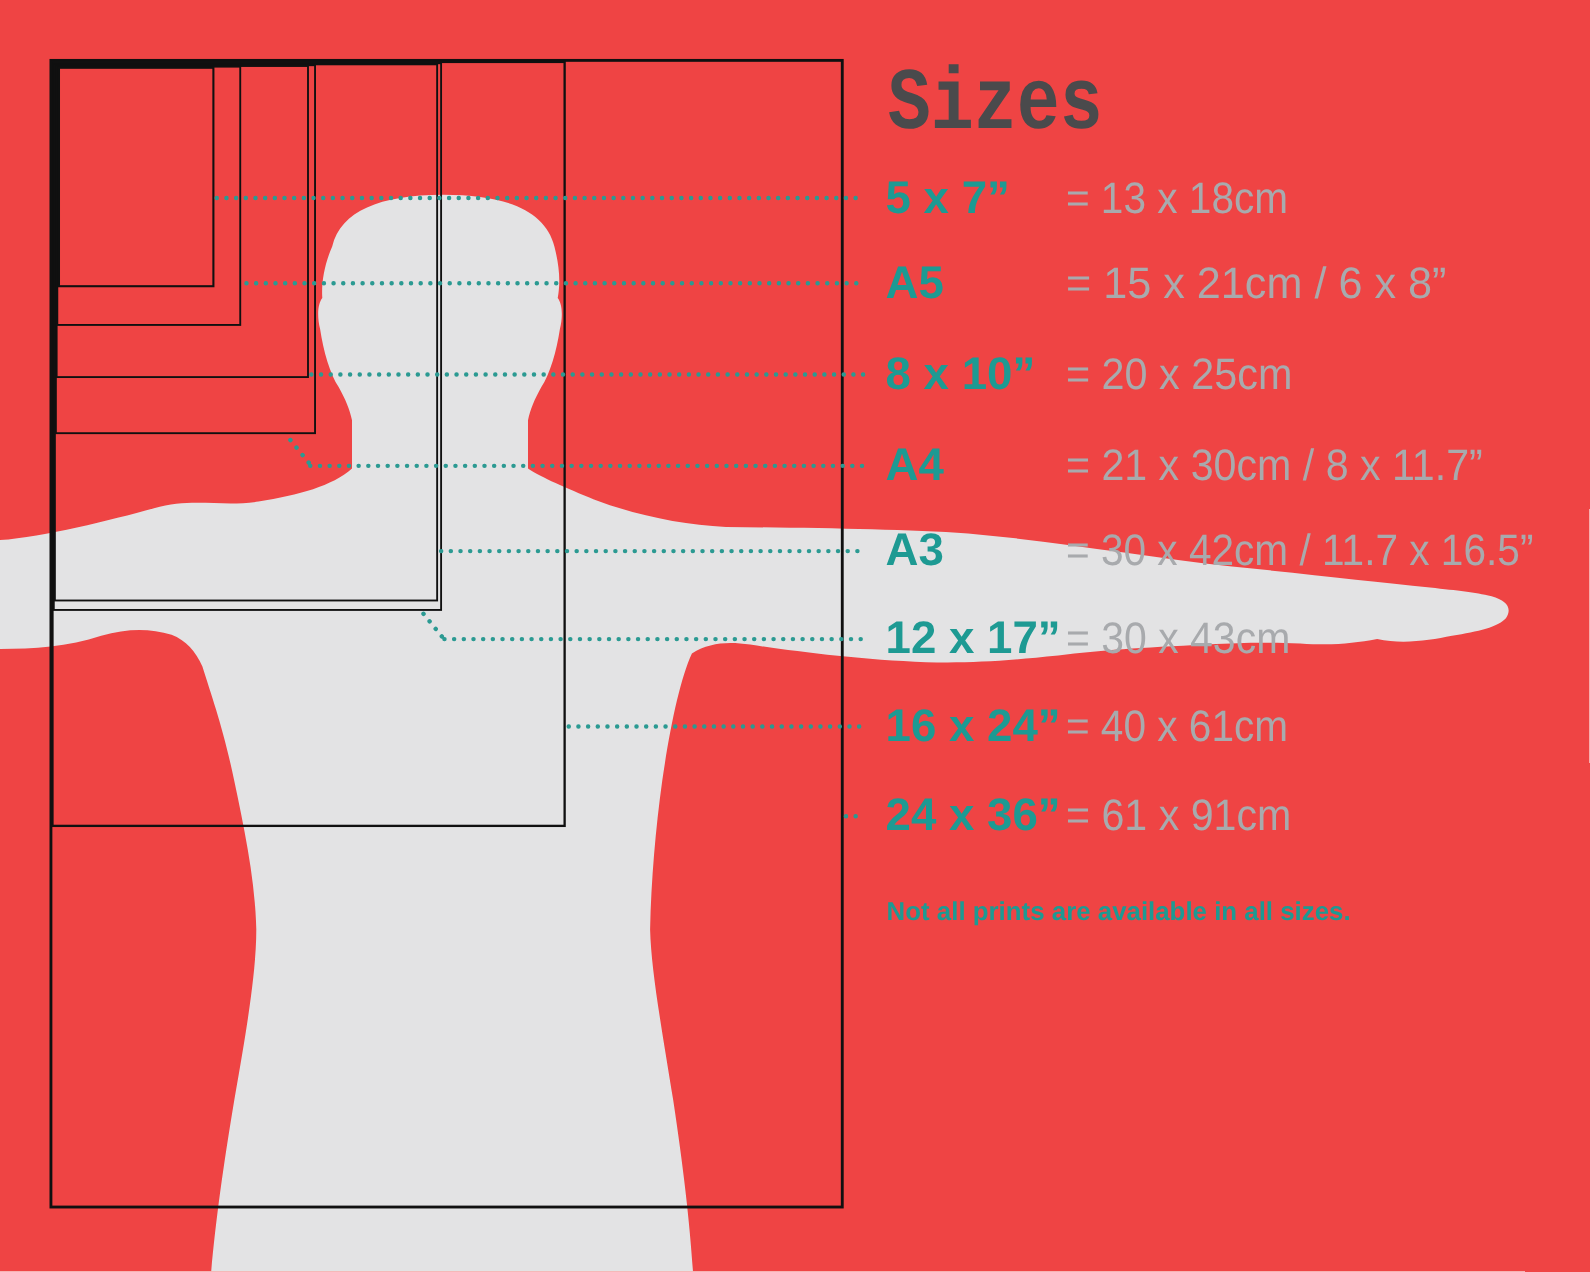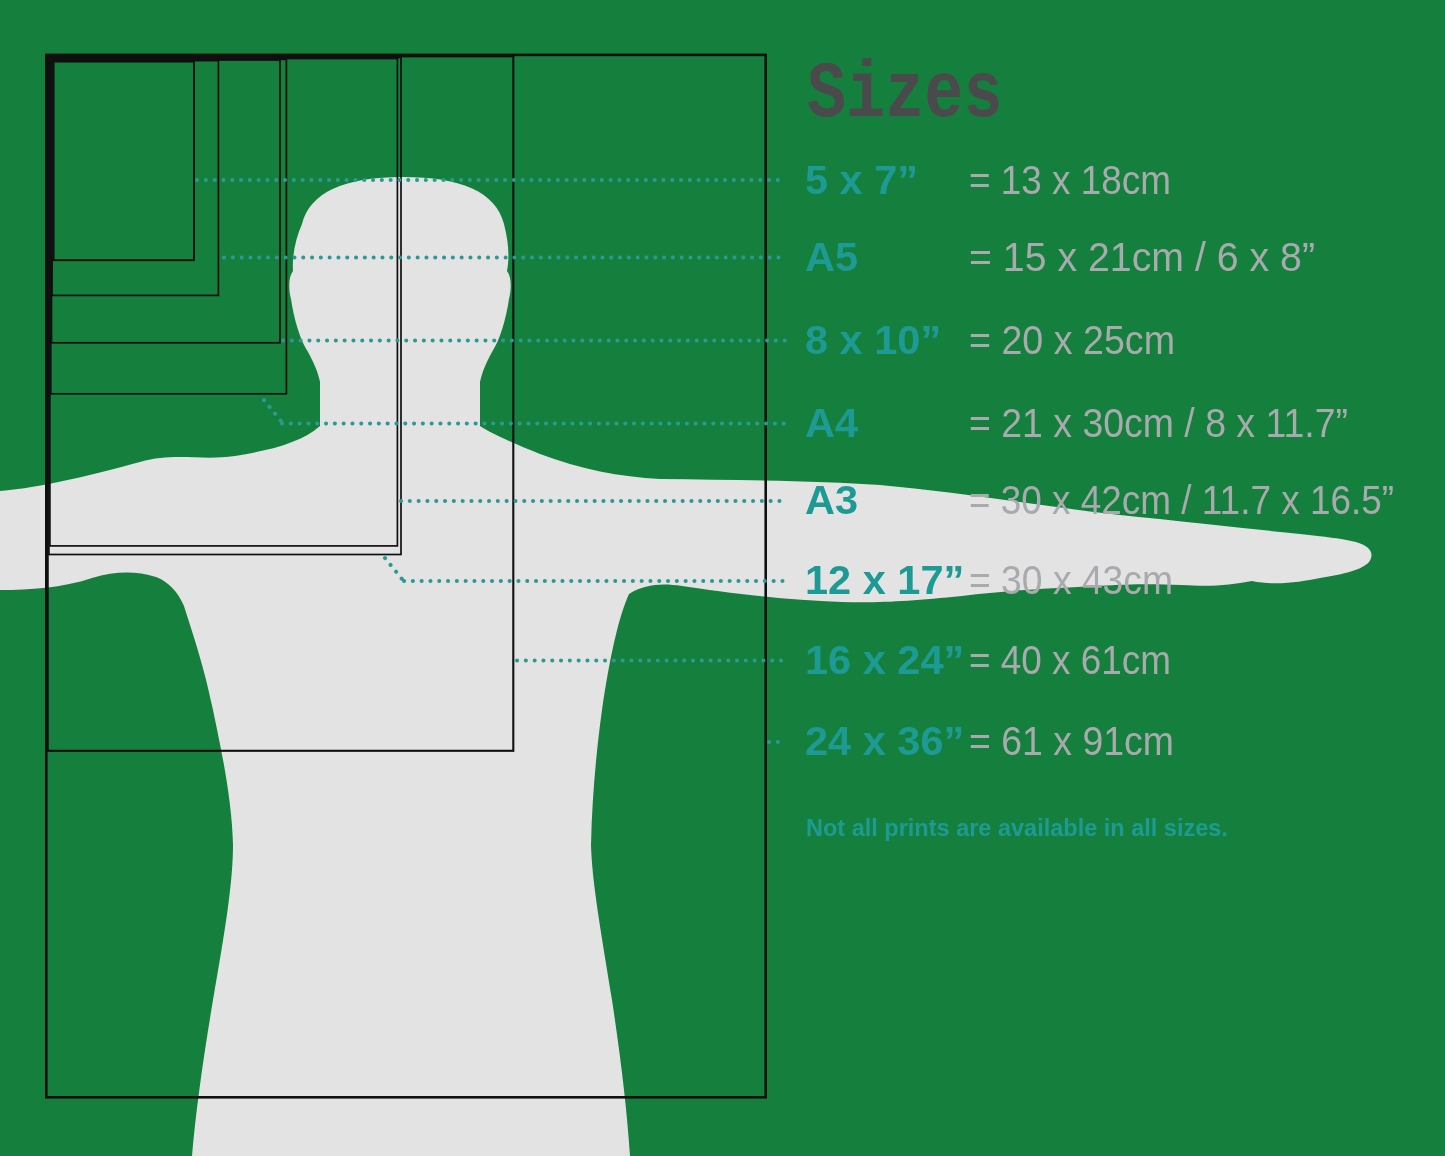--- a/index.html
+++ b/index.html
@@ -1,16 +1,16 @@
 <!DOCTYPE html>
 <html><head>
 <meta charset="utf-8">
 <style>
   html,body{margin:0;padding:0;background:#ffffff;}
-  .stage{position:relative;width:1445px;height:1156px;overflow:hidden;background:#15803d;}
+  .stage{position:relative;width:1445px;height:1156px;overflow:hidden;background:#ef4444;}
   text{font-family:"Liberation Sans", sans-serif;}
 </style>
 </head>
 <body>
 
 <div class="stage">
 <svg width="1445" height="1156" viewBox="0 0 1445 1156" xmlns="http://www.w3.org/2000/svg">
 
   <path fill="#e3e3e4" d="
     M 403,177

